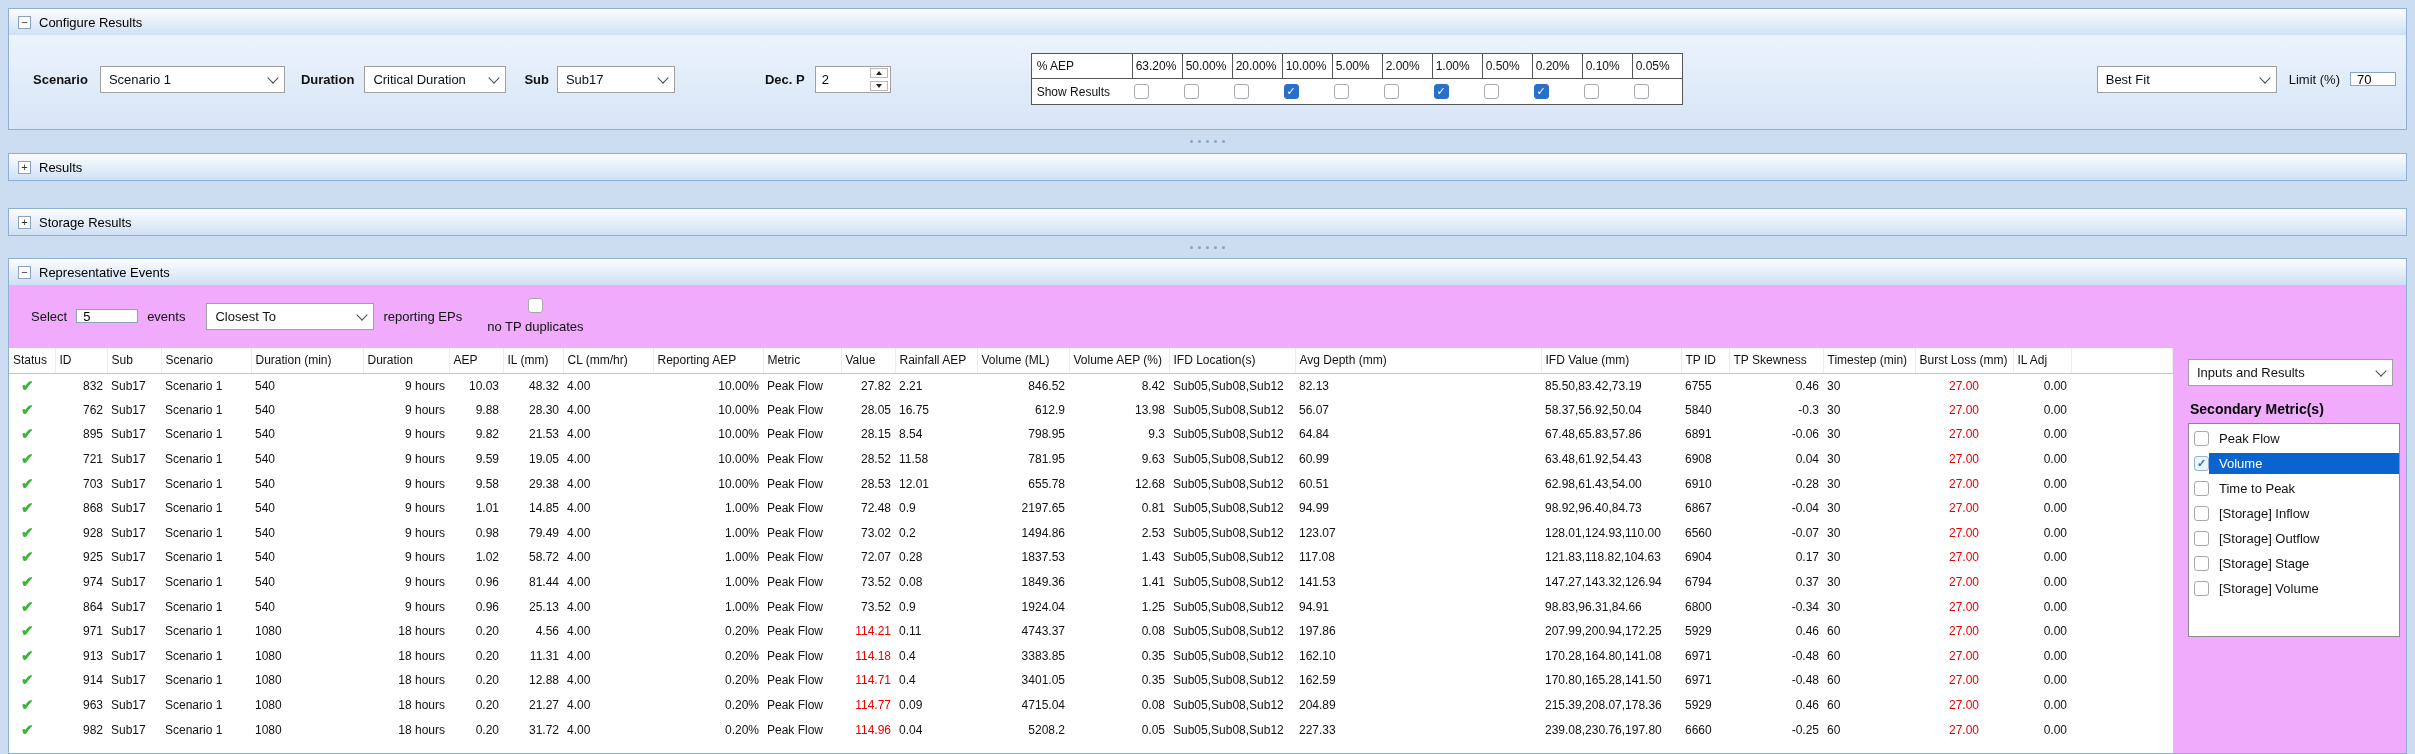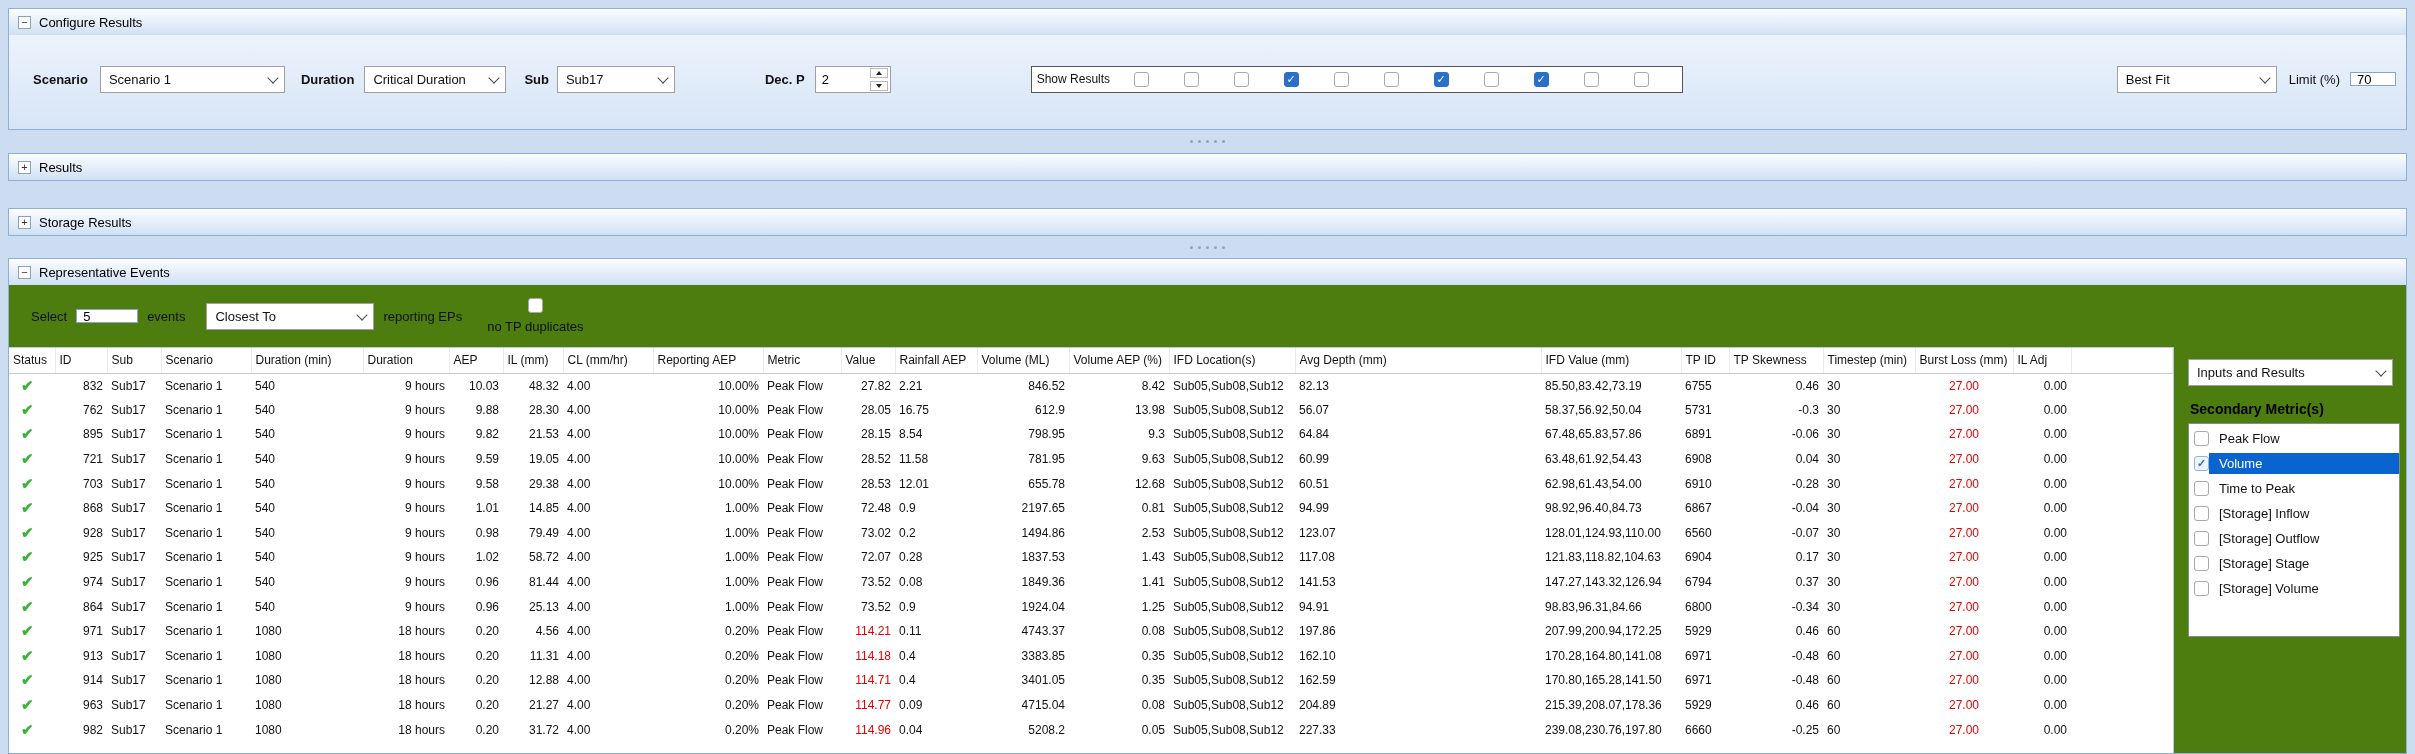--- a/index.html
+++ b/index.html
@@ -59,21 +59,21 @@
   .aeprow.bot .aepcell { padding-left: 2px; }
   .cb { width: 15px; height: 15px; border: 1px solid #a9a9a9; border-radius: 3px;
     background: #fff; display: inline-flex; align-items: center; justify-content: center;
     font-size: 11px; line-height: 13px; flex: 0 0 auto; }
   .cb.on { background: #2a70c8; border-color: #2a70c8; color: #fff; }
   .cb.on2 { background: #eef4fb; border-color: #92b4d8; color: #2a70c8; font-weight: bold; }
   .spacerflex { flex: 1; }
 
   
   .rep { flex: 1; display: flex; flex-direction: column; overflow: hidden; }
-  .repbody { flex: 1; display: flex; flex-direction: column; background: #4d7c0f; overflow: hidden; }
+  .repbody { flex: 1; display: flex; flex-direction: column; background: #f0abfc; overflow: hidden; }
   .repctl { height: 62px; position: relative; display: flex; align-items: center;
     gap: 9px; padding-left: 22px; font-size: 13px; flex: 0 0 auto; }
   .btns { position: absolute; left: 1548px; top: 50%; transform: translateY(-50%);
     display: flex; align-items: center; gap: 9px; }
   .btn { height: 34px; min-width: 82px; padding: 0 14px; font-size: 13px;
     background: linear-gradient(#fefefe, #ededed); border: 1px solid #9f9f9f;
     border-radius: 3px; display: flex; align-items: center; justify-content: center; gap: 8px; }
   .gbox { height: 34px; background: #e4e4e4; border: 1px solid #b2b2b2; }
   .ckrow { display: flex; align-items: center; gap: 6px; margin-left: 16px; flex-direction: column; }
 
@@ -135,20 +135,36 @@
           <span class="sbtn">
               <i class="tri-up"></i>
             </span>
           <span class="sbtn">
               <i class="tri-dn"></i>
             </span>
         </span>
       </div>
 
       <div class="aepgrp">
+        <div class="aeprow top">
+          <div class="aeplabel">% AEP</div>
+          <div class="aepcells" id="aep-labels">
+              <div class="aepcell">63.20%</div>
+              <div class="aepcell">50.00%</div>
+              <div class="aepcell">20.00%</div>
+              <div class="aepcell">10.00%</div>
+              <div class="aepcell">5.00%</div>
+              <div class="aepcell">2.00%</div>
+              <div class="aepcell">1.00%</div>
+              <div class="aepcell">0.50%</div>
+              <div class="aepcell">0.20%</div>
+              <div class="aepcell">0.10%</div>
+              <div class="aepcell">0.05%</div>
+            </div>
+        </div>
         <div class="aeprow bot">
           <div class="aeplabel">Show Results</div>
           <div class="aepcells" id="aep-checks">
               <div class="aepcell">
                 <span class="cb"></span>
               </div>
               <div class="aepcell">
                 <span class="cb"></span>
               </div>
               <div class="aepcell">
@@ -176,21 +192,21 @@
                 <span class="cb"></span>
               </div>
               <div class="aepcell">
                 <span class="cb"></span>
               </div>
             </div>
         </div>
       </div>
 
       <div class="spacerflex"></div>
-      <div class="combo" style="width:160px">
+      <div class="combo" style="width:180px">
         <span class="cval">Best Fit</span>
         <span class="chev"></span>
       </div>
       <span class="lbl" style="margin:0 10px 0 12px">Limit (%)</span>
       <input class="tbox" style="width: 46px;" value="70">
     </div>
   </section>
 
   <div class="split" style="margin-top:6px">
       <i></i>
@@ -342,21 +358,21 @@
                   <td>4.00</td>
                   <td class="a-right">10.00%</td>
                   <td>Peak Flow</td>
                   <td class="a-right">28.05</td>
                   <td>16.75</td>
                   <td class="a-right">612.9</td>
                   <td class="a-right">13.98</td>
                   <td>Sub05,Sub08,Sub12</td>
                   <td>56.07</td>
                   <td>58.37,56.92,50.04</td>
-                  <td>5731</td>
+                  <td>5840</td>
                   <td class="a-right">-0.3</td>
                   <td>30</td>
                   <td class="a-center red">27.00</td>
                   <td class="a-right">0.00</td>
                   <td></td>
                 </tr>
                 <tr>
                   <td><span class="check">✔</span></td>
                   <td class="a-right">895</td>
                   <td>Sub17</td>

